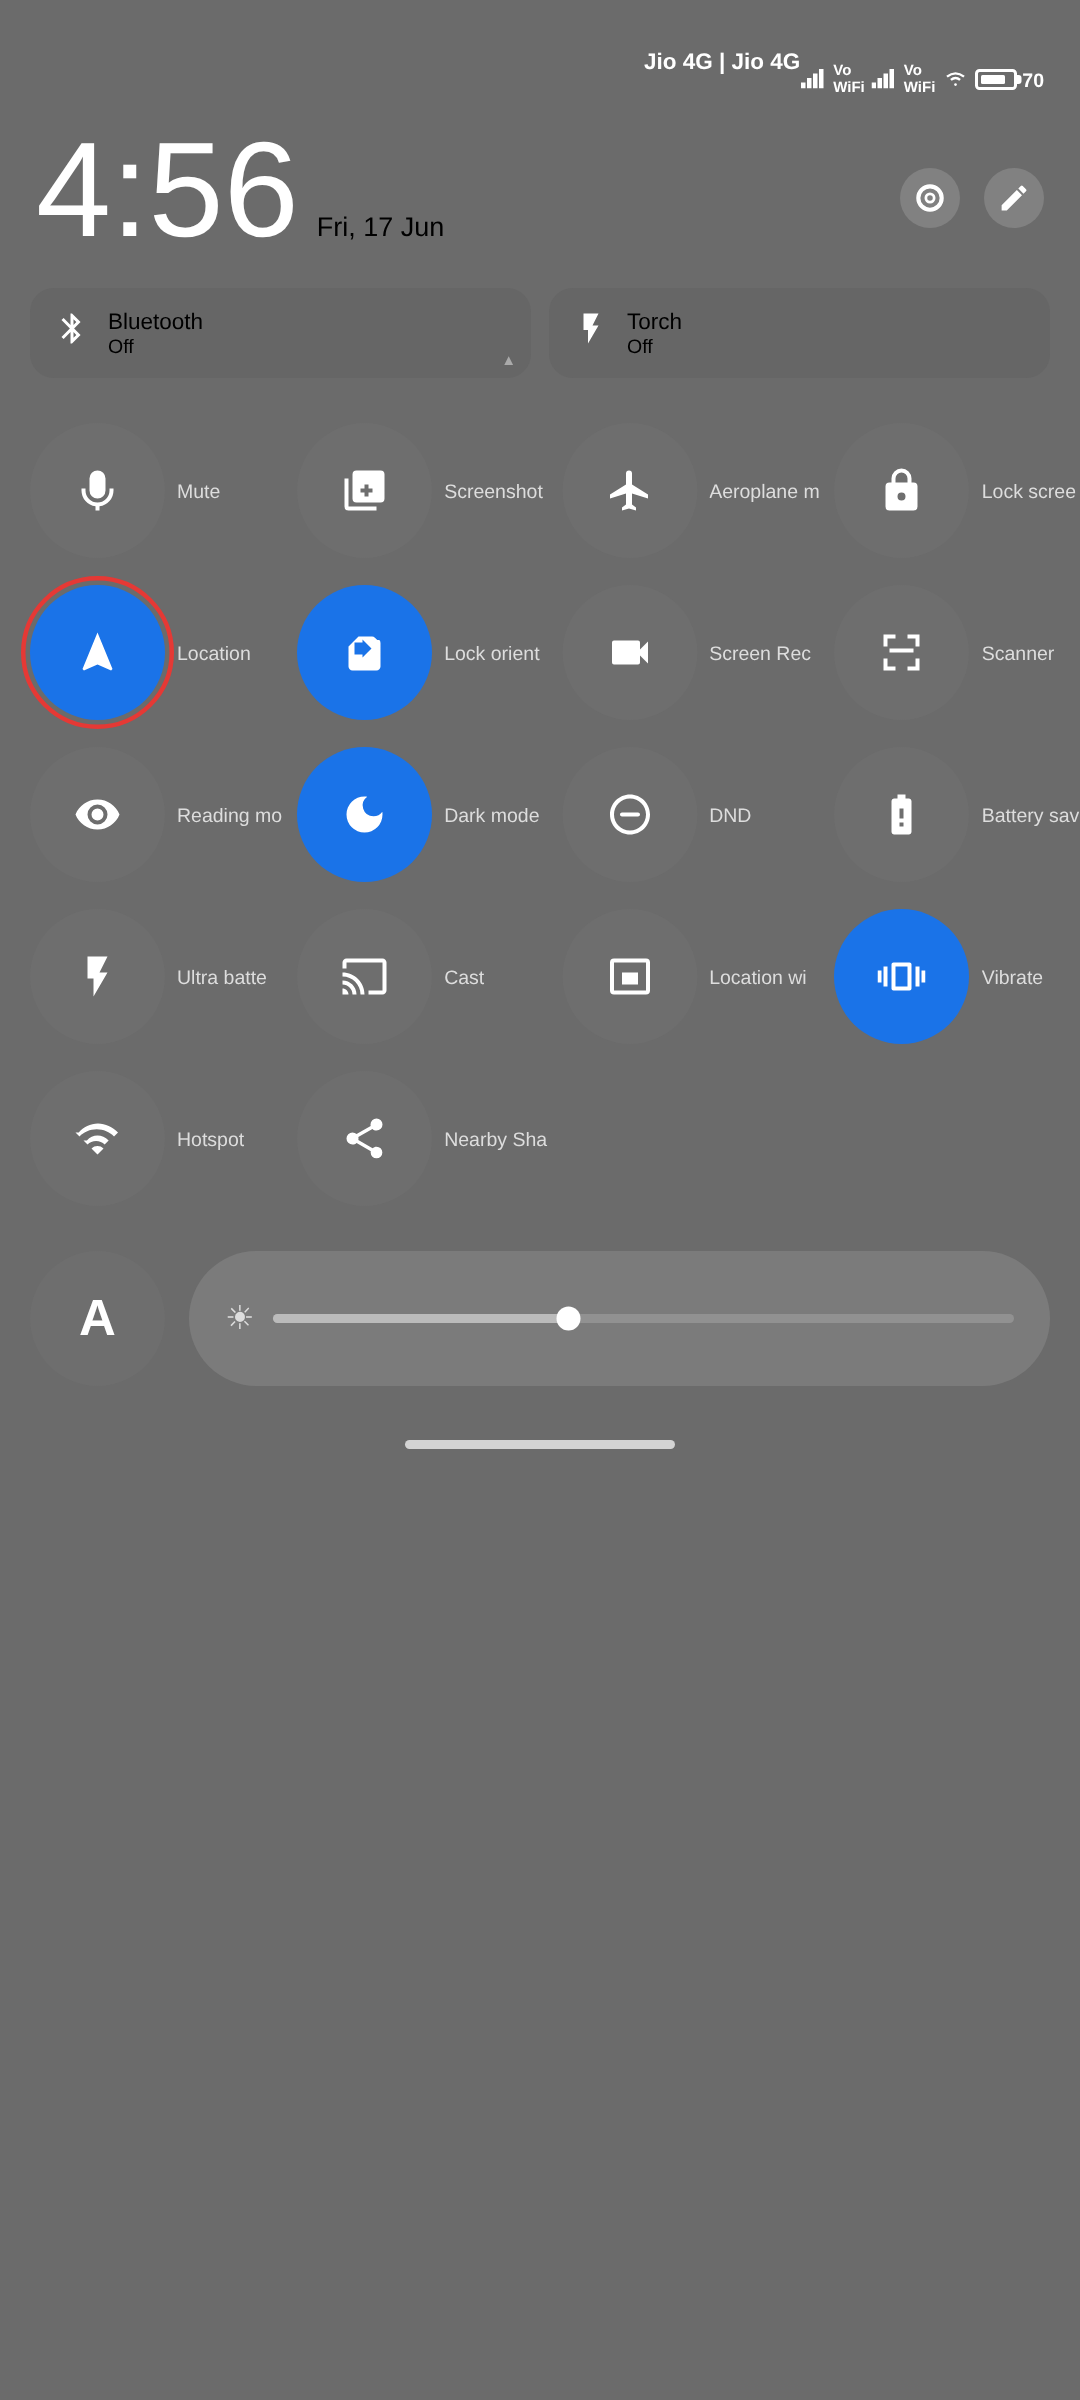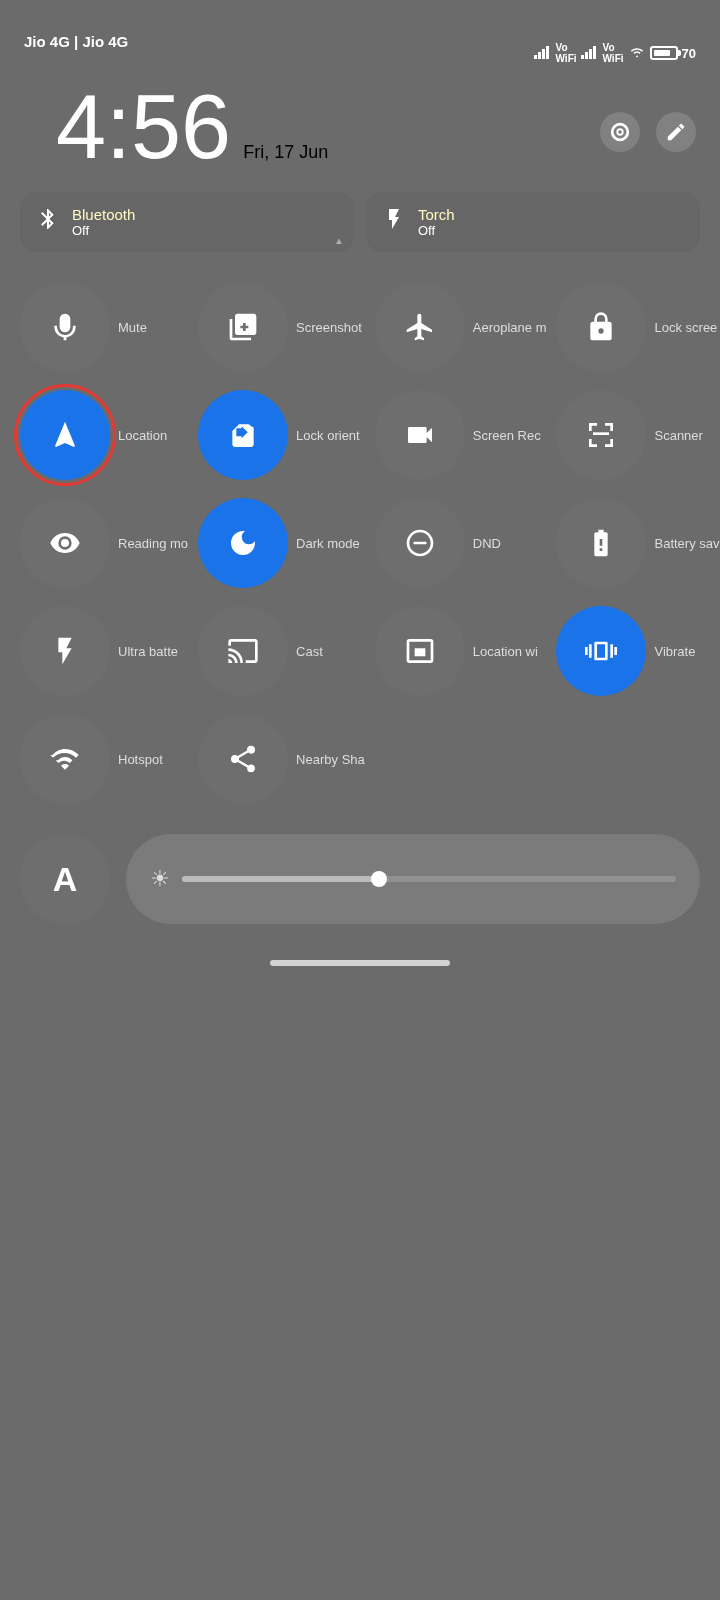--- a/index.html
+++ b/index.html
@@ -10,42 +10,41 @@
       background: #6b6b6b;
       font-family: 'Arial', sans-serif;
       color: white;
       position: relative;
       overflow-x: hidden;
     }
 
     
     .status-bar {
       display: flex;
-      justify-content: space-between;
+      justify-content: flex-end;
       align-items: center;
       padding: 18px 24px 10px 24px;
       font-size: 15px;
       font-weight: 600;
     }
     .status-left { font-size: 15px; font-weight: 600; }
     .status-right {
       display: flex;
       align-items: center;
       gap: 4px;
       font-size: 12px;
       margin-top: 24px;
     }
 
     
     .time-area {
       display: flex;
       align-items: flex-start;
       justify-content: space-between;
       padding: 8px 24px 20px 24px;
-      margin-left: 32px;
     }
     .time-block { display: flex; align-items: baseline; gap: 12px; }
     .time-big { font-size: 90px; font-weight: 300; line-height: 1; }
     .date-block { display: flex; flex-direction: column; justify-content: center; }
     .date-text { font-size: 18px; color: #000000; margin-top: 30px; }
     .time-icons { display: flex; gap: 16px; align-items: center; margin-top: 30px; }
     .time-icon-btn {
       width: 40px; height: 40px;
       border-radius: 50%;
       background: rgba(255,255,255,0.15);
@@ -63,22 +62,22 @@
       flex: 1;
       background: rgba(100,100,100,0.7);
       border-radius: 16px;
       padding: 14px 16px;
       display: flex;
       align-items: center;
       gap: 12px;
       position: relative;
     }
     .top-tile .tile-icon { font-size: 22px; }
-    .top-tile .tile-label { font-size: 15px; color: #fef9c3; }
-    .top-tile .tile-status { font-size: 13px; color: #ffffff; }
+    .top-tile .tile-label { font-size: 15px; color: #000000; }
+    .top-tile .tile-status { font-size: 13px; color: #000000; }
     .expand-arrow {
       position: absolute;
       bottom: 6px;
       right: 10px;
       font-size: 10px;
       color: #aaa;
     }
 
     
     .qs-grid {

